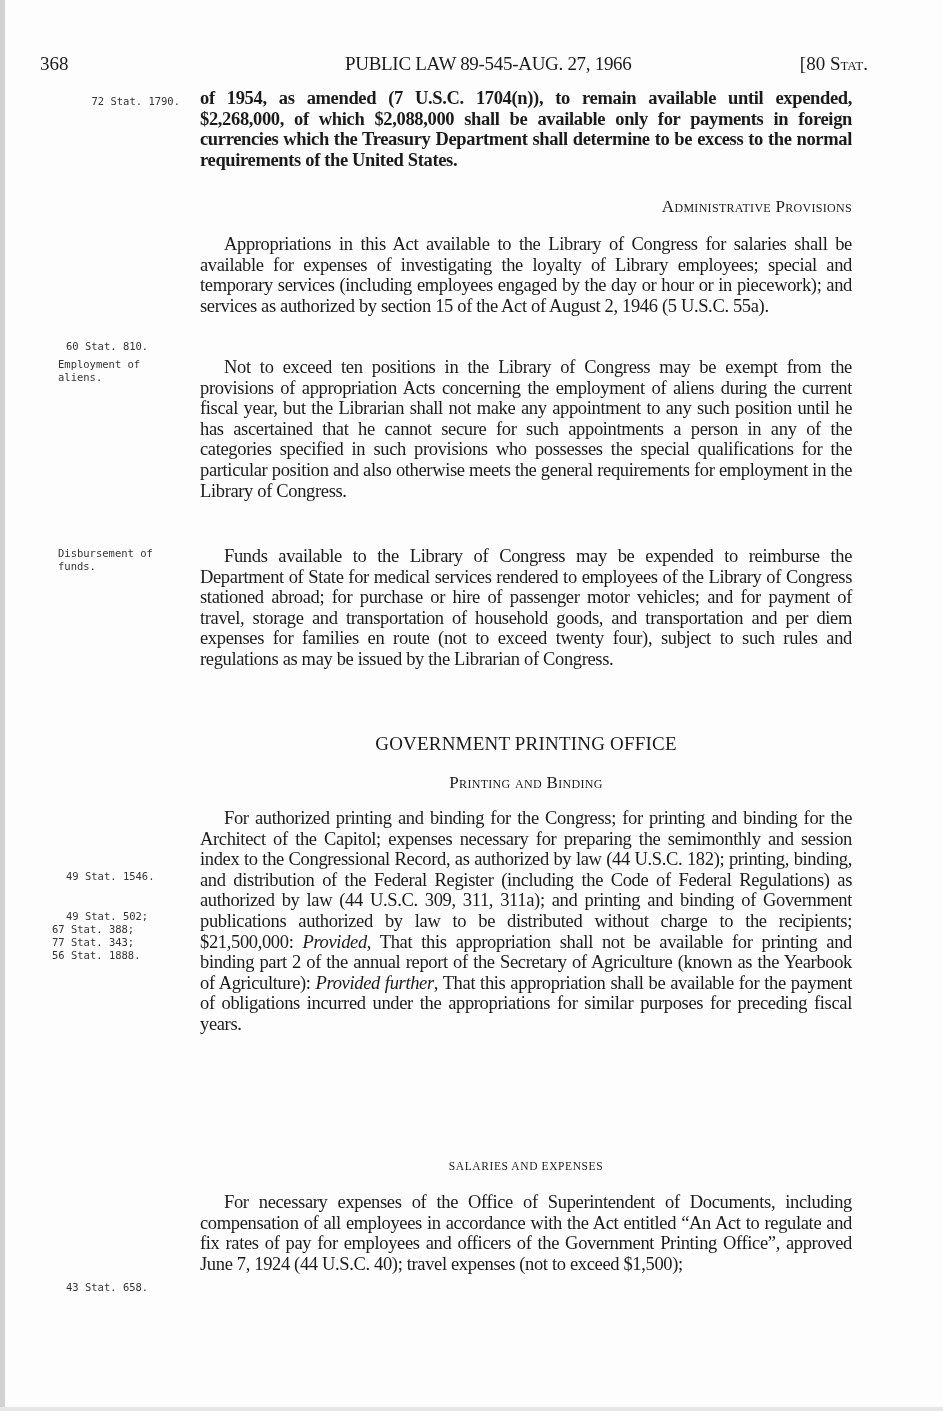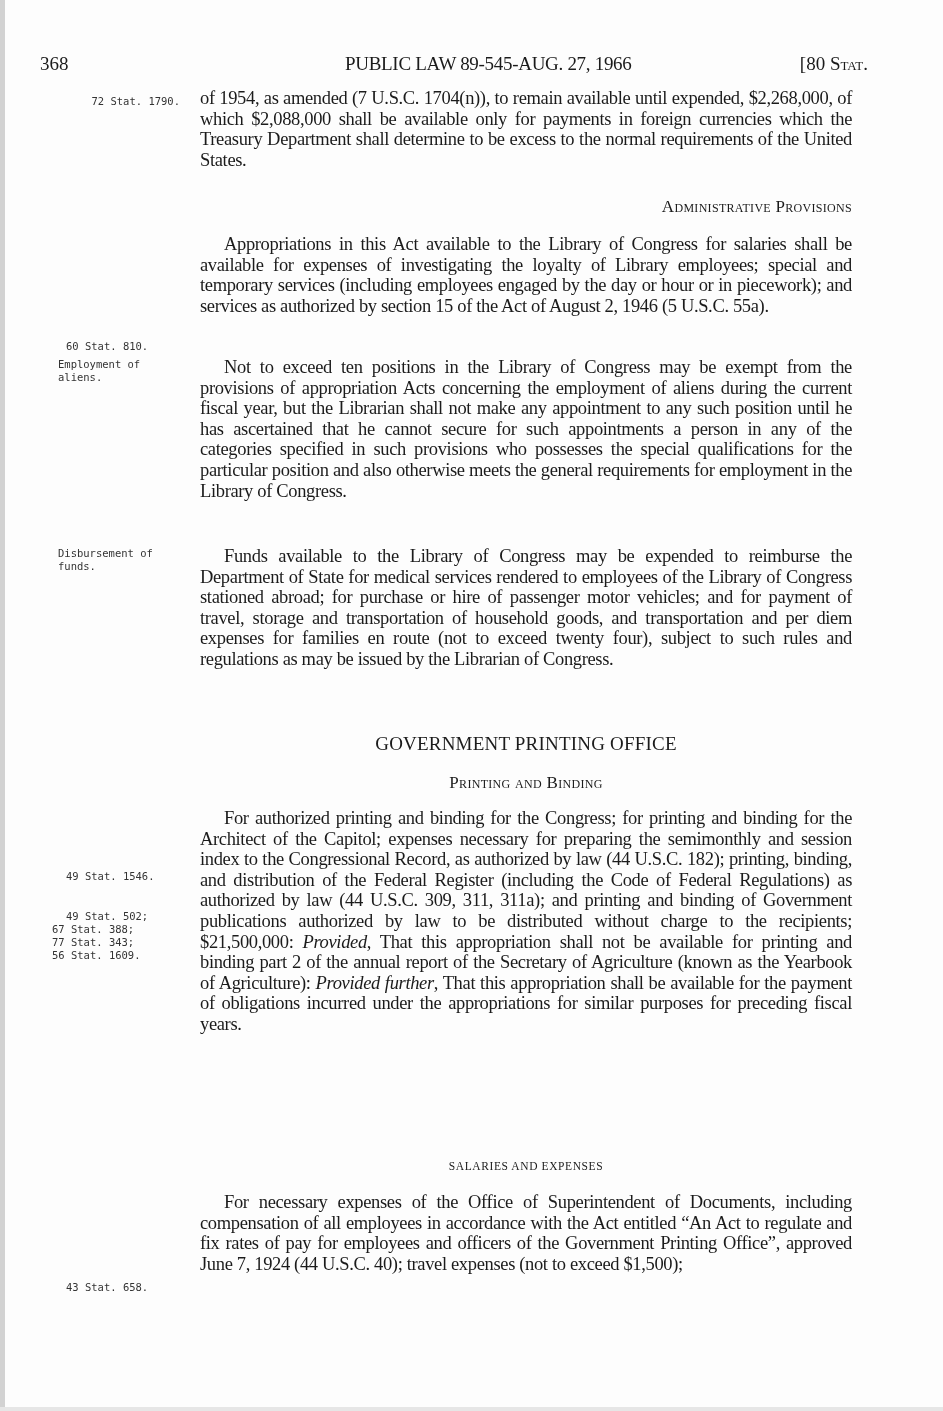--- a/index.html
+++ b/index.html
@@ -35,21 +35,21 @@
   }
   .margin-note.left-align { text-align: left; left: 36px; }
 
   .body-text {
     position: absolute; left: 200px; width: 652px;
     font-size: 18.5px; line-height: 20.6px;
     text-align: justify; text-align-last: auto;
     letter-spacing: -0.35px;
   }
   .body-text p { margin: 0; text-indent: 24px; }
-  .body-text p.noindent { text-indent: 0; }
+  .body-text p.noindent { text-indent: 0; font-weight: bold; }
   .body-text em { font-style: italic; }
 
   .heading {
     position: absolute; left: 200px; width: 652px;
     text-align: center;
   }
   .h-smallcaps { font-variant: small-caps; font-size: 17px; letter-spacing: 0.3px; }
   .h-caps { font-size: 19px; letter-spacing: 0.2px; }
   .h-tiny { font-size: 11.5px; letter-spacing: 0.6px; }
 </style>
@@ -69,21 +69,21 @@
 
   <div class="margin-note" style="top:95px;">72 Stat. 1790.</div>
   <div class="margin-note" style="top:340px; text-align:left; left:66px;">60 Stat. 810.</div>
   <div class="margin-note left-align" style="top:358px; left:58px; width:125px; text-align:left;">Employment of aliens.</div>
   <div class="margin-note left-align" style="top:547px; left:58px; width:132px; text-align:left;">Disbursement of funds.</div>
   <div class="margin-note" style="top:870px; left:66px; text-align:left;">49 Stat. 1546.</div>
   <div class="margin-note" style="top:910px; left:52px; width:120px; text-align:left;">
     <div style="padding-left:14px;">49 Stat. 502;</div>
     <div>67 Stat. 388;</div>
     <div>77 Stat. 343;</div>
-    <div>56 Stat. 1609.</div>
+    <div>56 Stat. 1888.</div>
   </div>
   <div class="margin-note" style="top:1281px; left:66px; text-align:left;">43 Stat. 658.</div>
 
   <div class="body-text" style="top:88px;">
     <p class="noindent">of 1954, as amended (7 U.S.C. 1704(n)), to remain available until expended, $2,268,000, of which $2,088,000 shall be available only for payments in foreign currencies which the Treasury Department shall determine to be excess to the normal requirements of the United States.</p>
   </div>
 
   <div class="heading h-smallcaps" style="top:197px;text-align:right;">Administrative Provisions</div>
 
   <div class="body-text" style="top:234px;">

